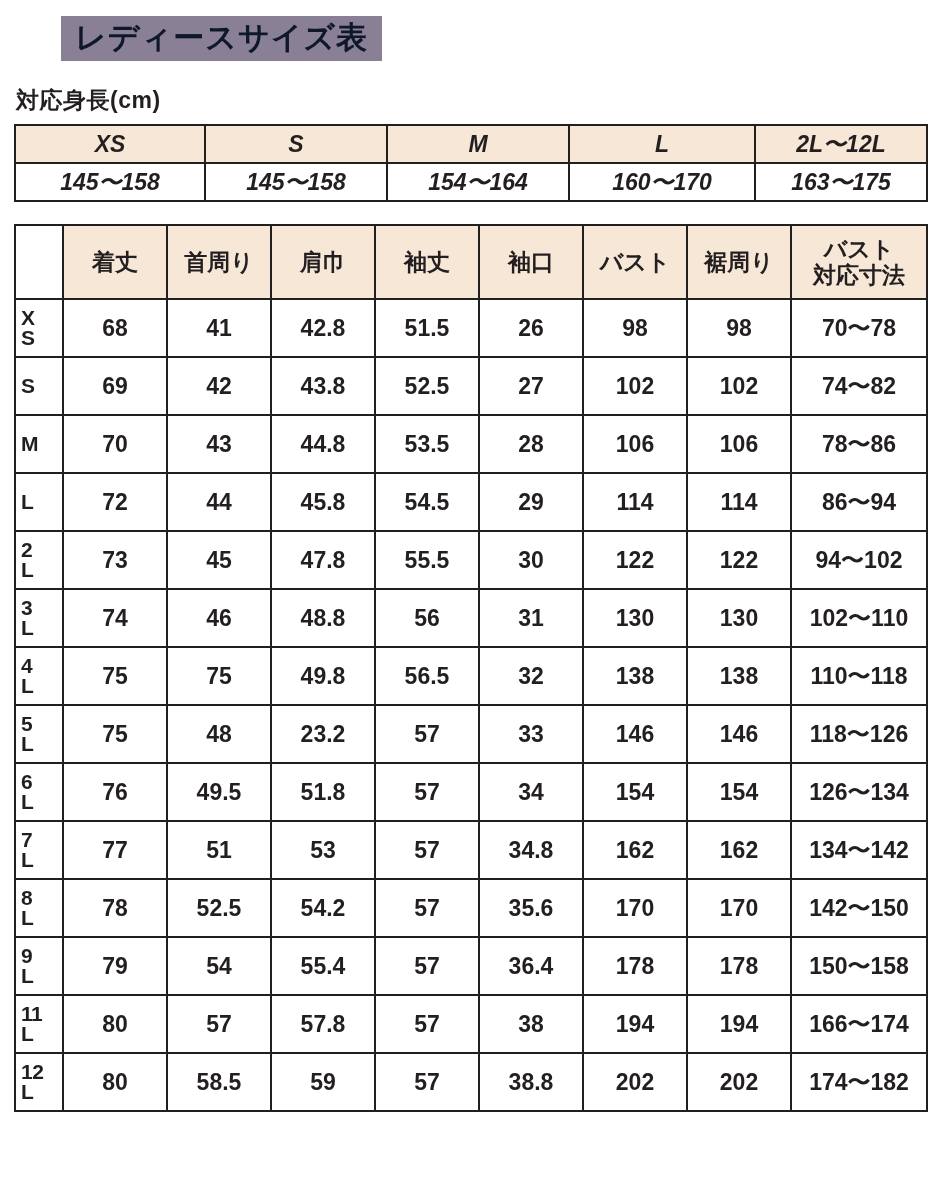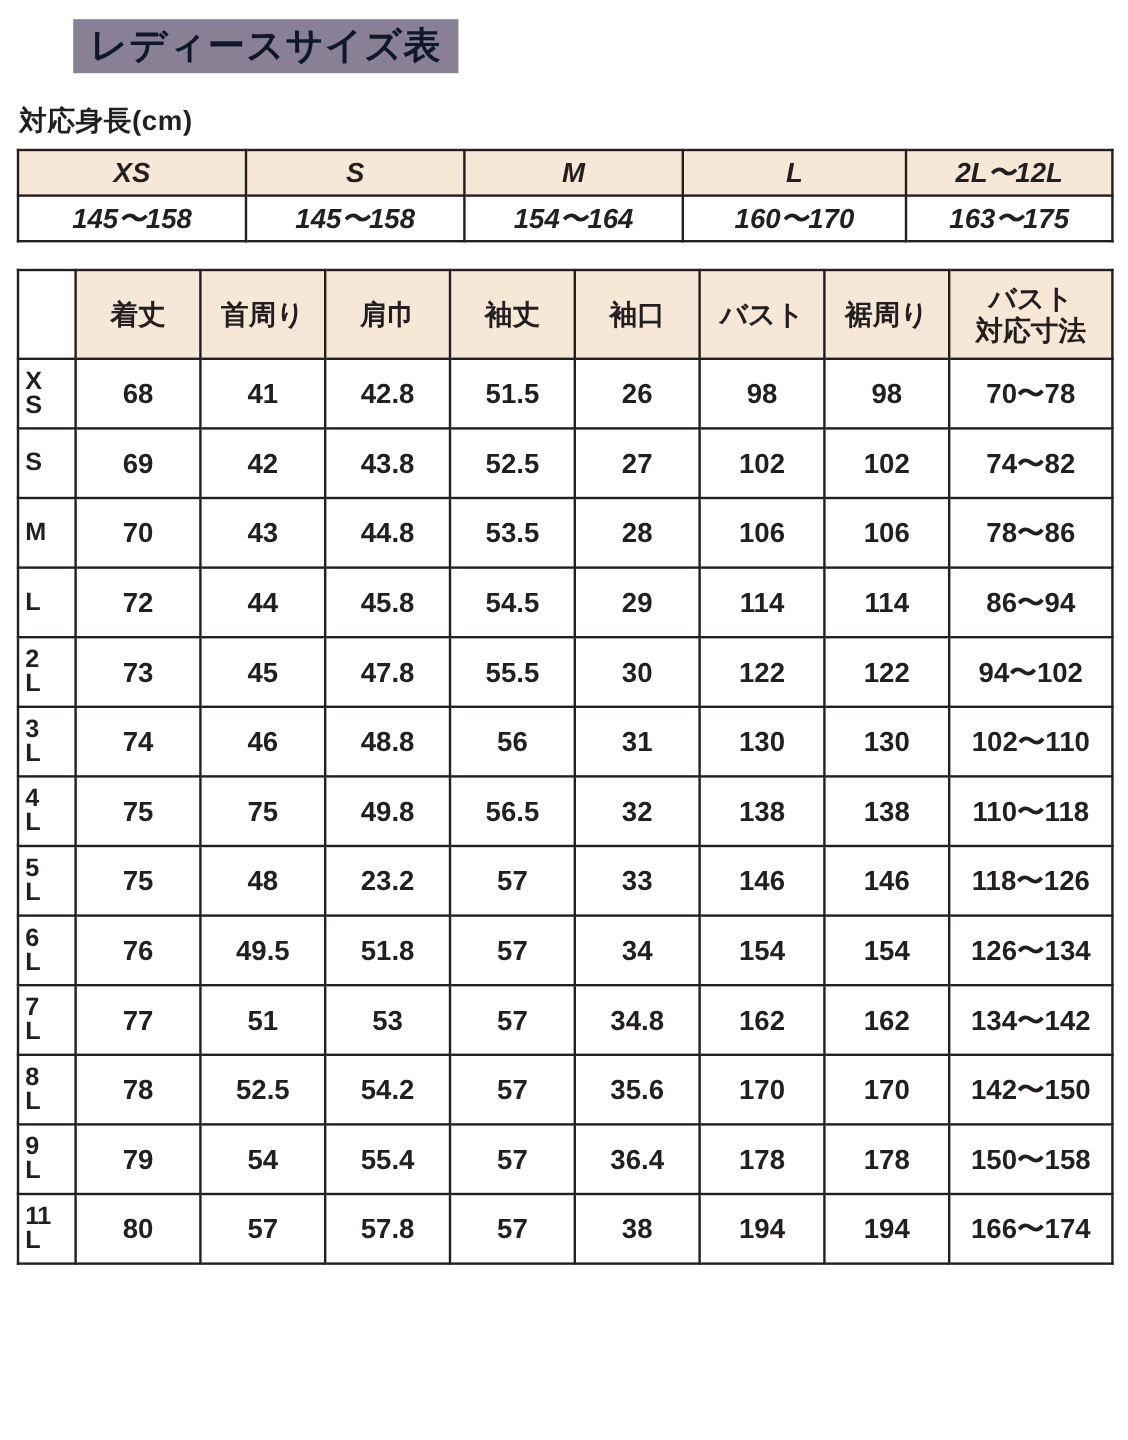--- a/index.html
+++ b/index.html
@@ -404,18 +404,34 @@
           <td>80</td>
           <td>57</td>
           <td>57.8</td>
           <td>57</td>
           <td>38</td>
           <td>194</td>
           <td>194</td>
           <td>166〜174</td>
         </tr>
 
+        <tr>
+          <td class="rowhdr">
+            <span class="stack">
+              <span>12</span>
+              <span>L</span>
+            </span>
+          </td>
+          <td>80</td>
+          <td>58.5</td>
+          <td>59</td>
+          <td>57</td>
+          <td>38.8</td>
+          <td>202</td>
+          <td>202</td>
+          <td>174〜182</td>
+        </tr>
 
       </tbody>
     </table>
   </div>
 
 </div>
 
 </body></html>

